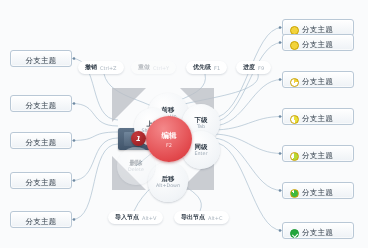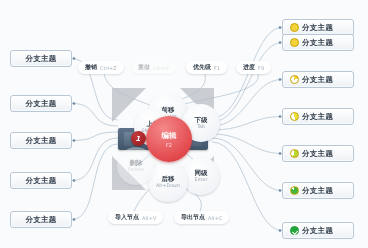--- a/index.html
+++ b/index.html
@@ -12,24 +12,23 @@
   #stage{position:absolute;inset:0;}
   svg.wires{position:absolute;left:0;top:0;width:368px;height:248px;}
   .wire{fill:none;stroke:#9db4c8;stroke-width:.7;opacity:.85;}
   .dot{fill:#6f8aa3;}
 
   
   .box{
     position:absolute;box-sizing:border-box;
     height:17px;border:1px solid #b9c8d6;border-radius:3px;
     background:linear-gradient(#ffffff,#eef2f6);
-    display:flex;align-items:center;justify-content:center;gap:3px;
+    display:flex;align-items:flex-end;justify-content:center;gap:3px;
     font-size:7.5px;color:#36424e;letter-spacing:.3px;
     box-shadow:0 0 0 1px rgba(255,255,255,.6) inset;
-    font-weight:bold;
   }
   .box.left{width:62px;}
   .box.right{width:72px;justify-content:flex-start;padding-left:7px;}
 
   
   .pie{width:9px;height:9px;border-radius:50%;flex:0 0 auto;
        border:1px solid #c9a200;box-sizing:border-box;}
   .pie.done{border-color:#1f9b37;background:#22a63b;position:relative;}
   .pie.done:after{
     content:"";position:absolute;left:2px;top:1.6px;width:2.6px;height:4.4px;
@@ -151,21 +150,21 @@
 
   <div id="ring">
       <div class="cnode" style="left: 148px; top: 93px; width: 40px; height: 40px;">
         <span class="t">前移</span>
         <span class="k">Alt+Up</span>
       </div>
       <div class="cnode" style="left: 182px; top: 104px; width: 38px; height: 38px;">
         <span class="t">下级</span>
         <span class="k">Tab</span>
       </div>
-      <div class="cnode" style="left: 182px; top: 157px; width: 38px; height: 38px;">
+      <div class="cnode" style="left: 182px; top: 131px; width: 38px; height: 38px;">
         <span class="t">同级</span>
         <span class="k">Enter</span>
       </div>
       <div class="cnode" style="left: 148px; top: 162px; width: 40px; height: 40px;">
         <span class="t">后移</span>
         <span class="k">Alt+Down</span>
       </div>
       <div class="cnode faded" style="left: 117px; top: 147px; width: 38px; height: 38px;">
         <span class="t">删除</span>
         <span class="k">Delete</span>

